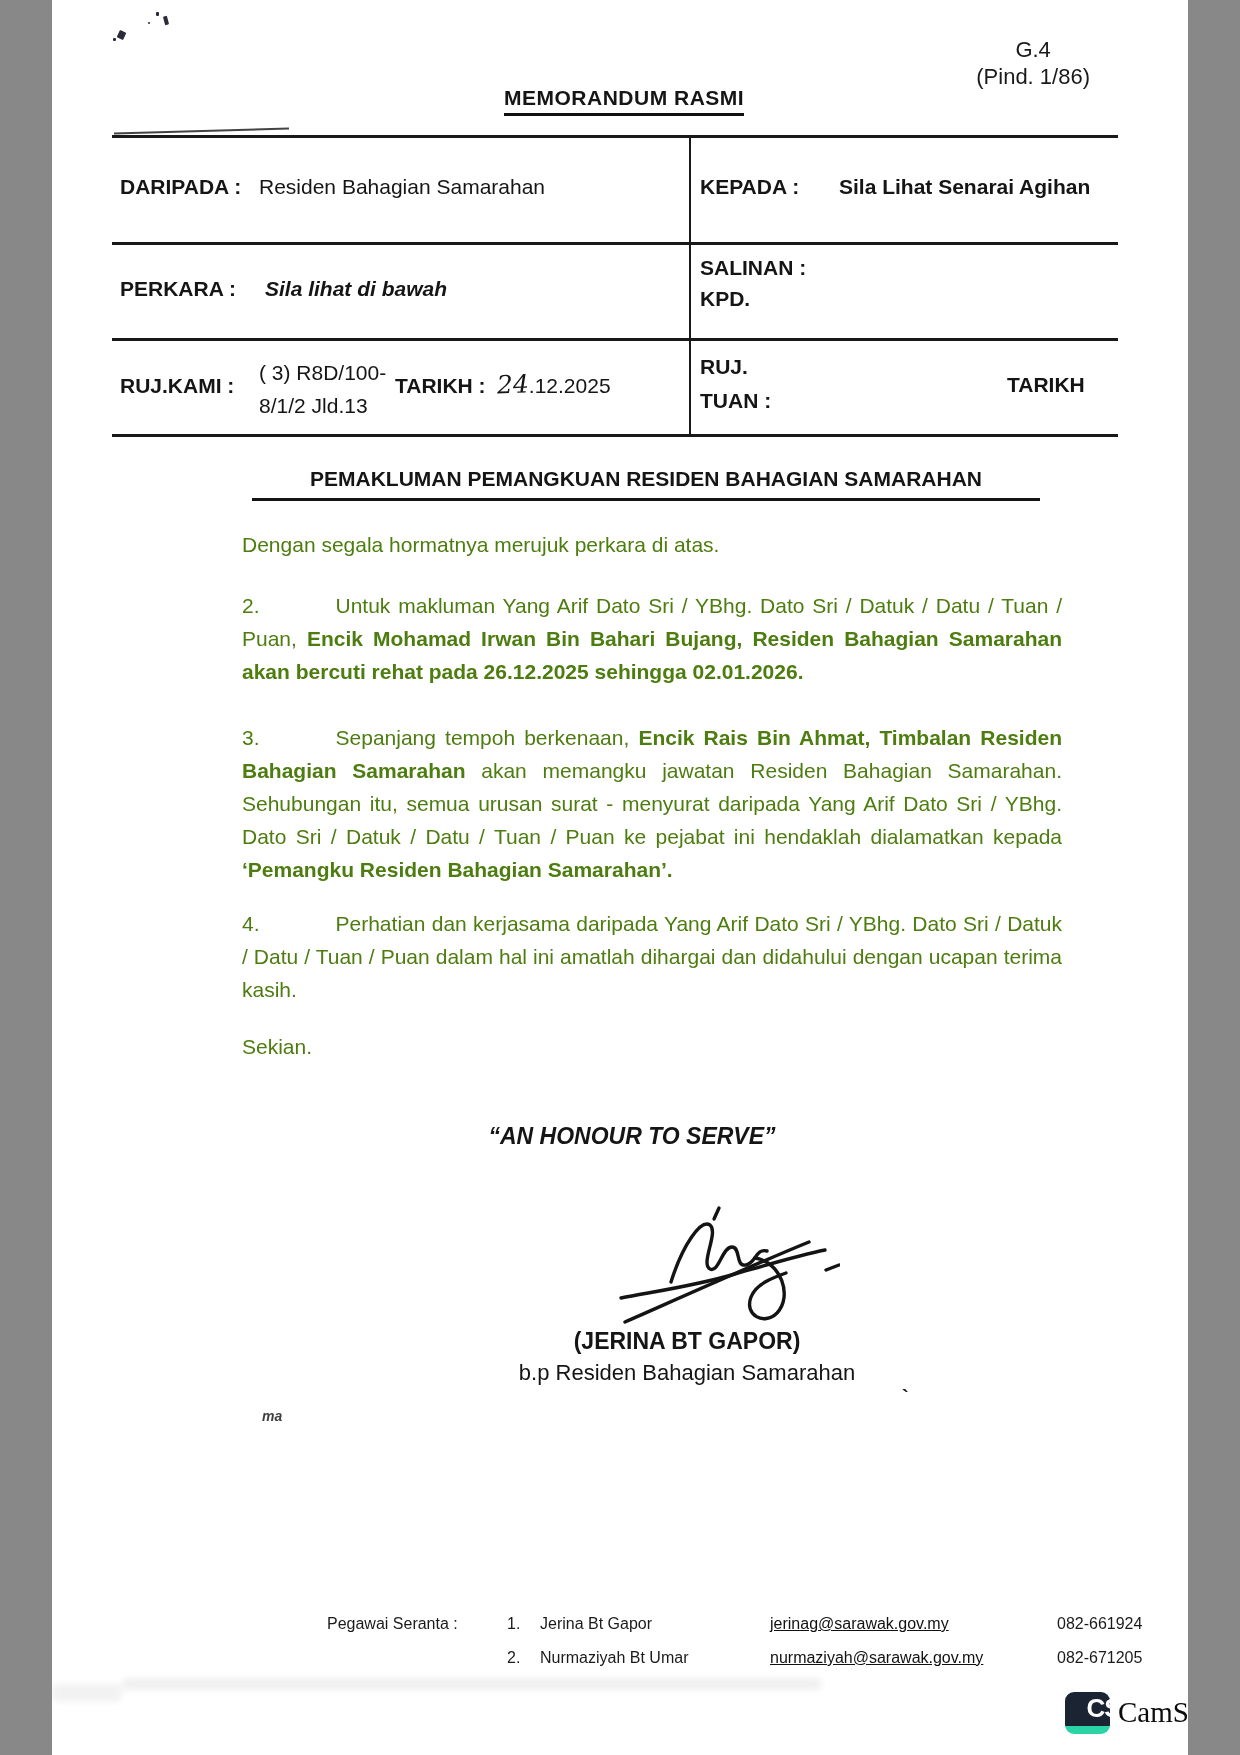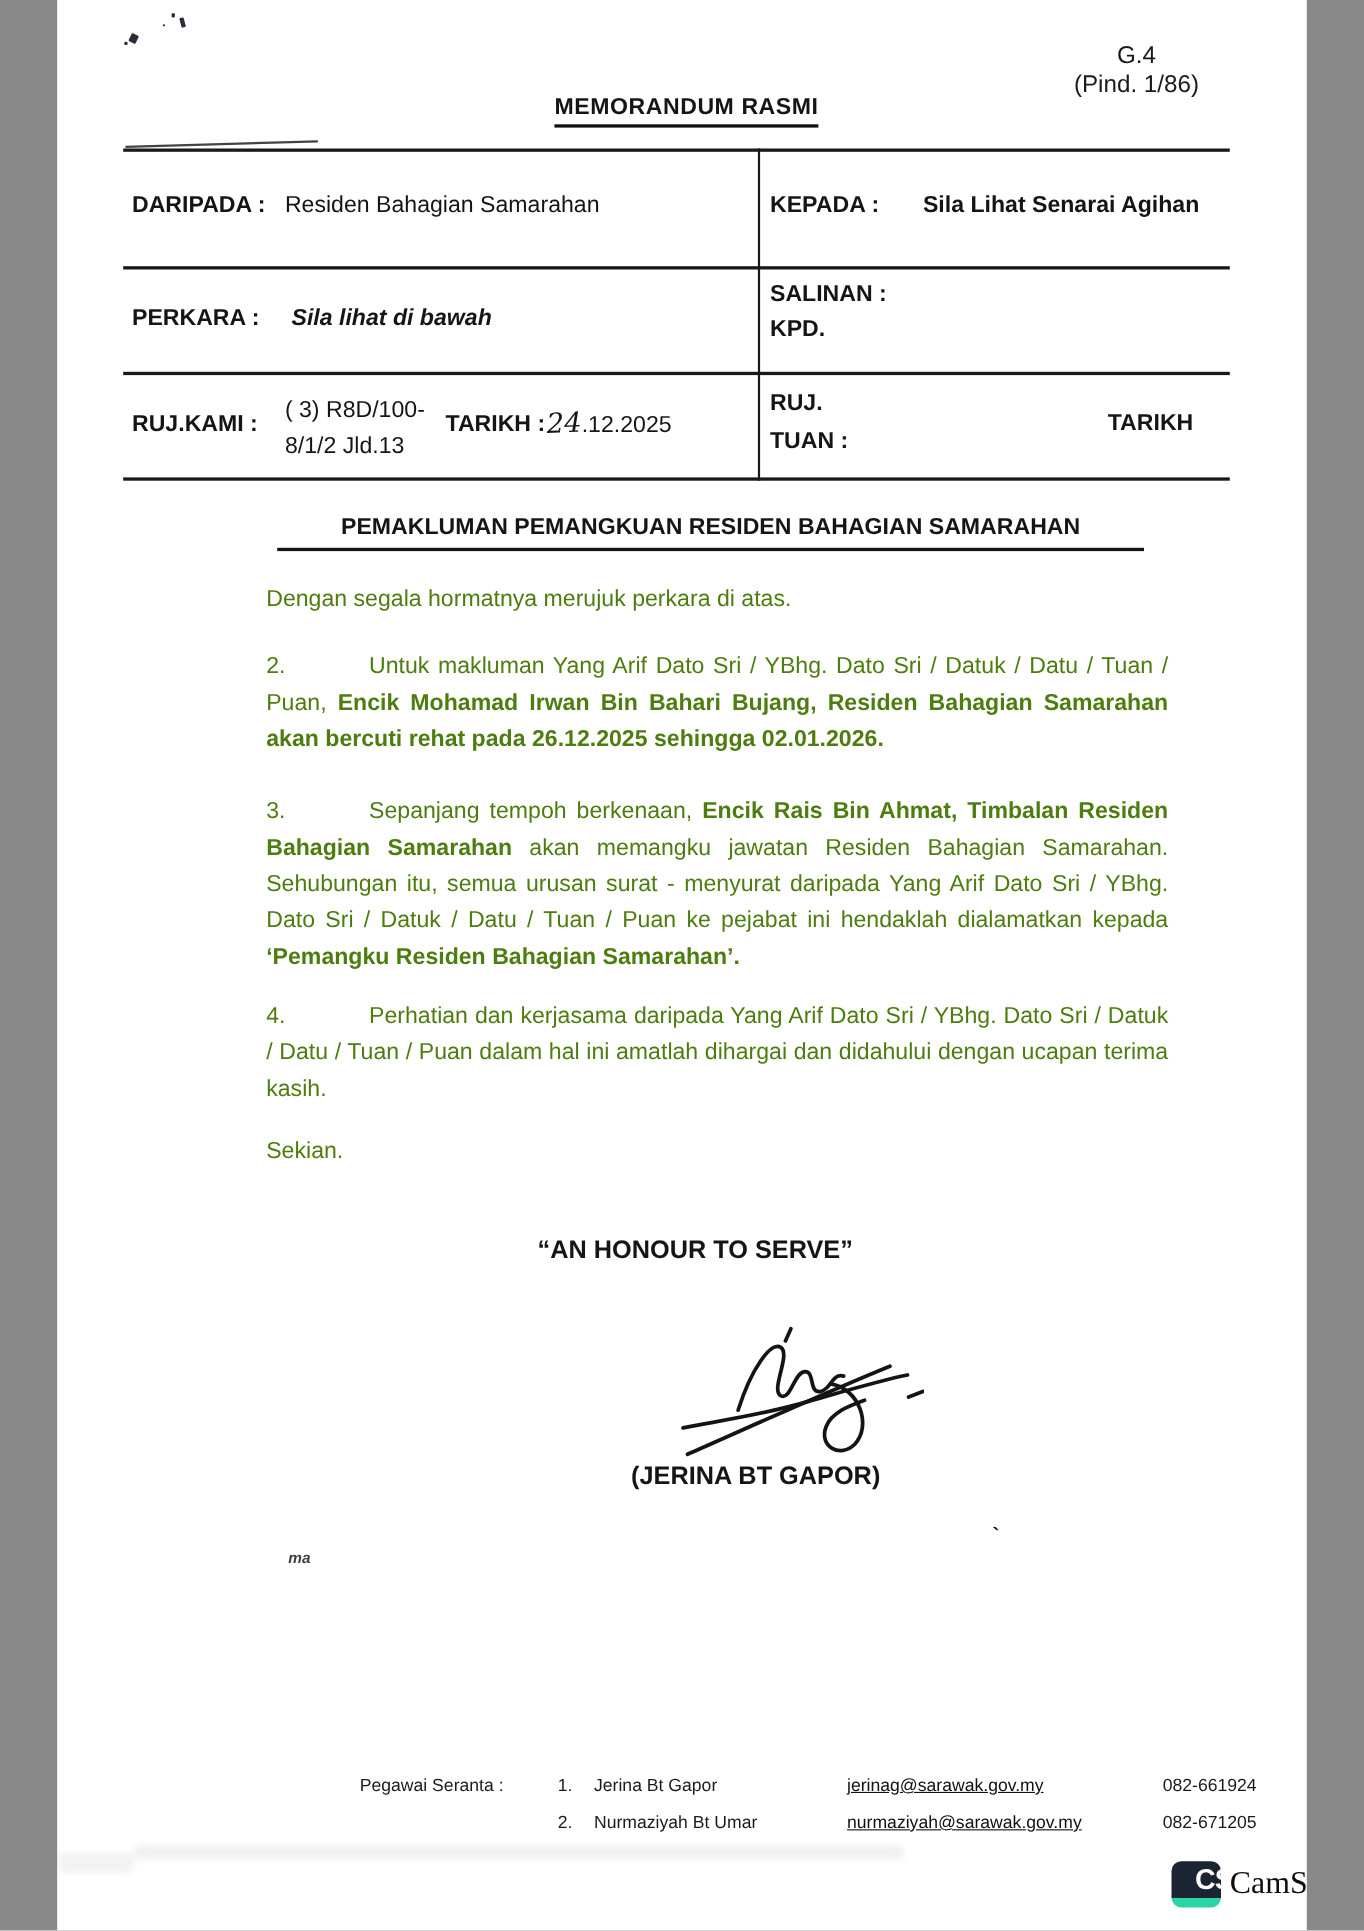--- a/index.html
+++ b/index.html
@@ -35,21 +35,21 @@
 
   
   .subject { position:absolute; left:200px; top:467px; width:788px; text-align:center;
              font-size:21px; font-weight:bold; padding-bottom:7px; border-bottom:3px solid #141414; }
   .para { position:absolute; left:190px; width:820px; font-size:21px; line-height:33px;
           text-align:justify; text-align-last:left; color:#4d7c0f; }
   .ptab { display:inline-block; width:76px; }
   .single { text-align:left; }
   .motto { position:absolute; left:170px; top:1120px; width:820px; text-align:center;
            font-size:23px; line-height:33px; font-weight:bold; }
-  .motto .it { }
+  .motto .it { font-style:italic; }
 
   
   .sig-svg { position:absolute; left:553px; top:1202px; }
   .sig-name { position:absolute; left:420px; top:1328px; width:430px; text-align:center;
               font-size:23px; font-weight:bold; }
   .sig-behalf { position:absolute; left:420px; top:1360px; width:430px; text-align:center;
                 font-size:22px; }
   .annotation { position:absolute; left:210px; top:1408px; font-size:14px; font-style:italic;
                 font-weight:bold; color:#404040; }
   .accent-mark { position:absolute; left:850px; top:1386px; font-size:20px; font-weight:bold; }
@@ -105,21 +105,21 @@
     <div class="val val-bold" style="left:727px; top:40px;">Sila Lihat Senarai Agihan</div>
 
     <div class="lbl" style="left:8px; top:142px;">PERKARA :</div>
     <div class="val val-bi" style="left:153px; top:142px;">Sila lihat di bawah</div>
     <div class="lbl" style="left:588px; top:121px;">SALINAN :</div>
     <div class="lbl" style="left:588px; top:152px;">KPD.</div>
 
     <div class="lbl" style="left:8px; top:239px;">RUJ.KAMI :</div>
     <div class="val" style="left:147px; top:226px;">( 3) R8D/100-</div>
     <div class="val" style="left:147px; top:259px;">8/1/2 Jld.13</div>
-    <div class="lbl" style="left:293px; top:239px;">TARIKH :</div>
+    <div class="lbl" style="left:283px; top:239px;">TARIKH :</div>
     <div class="val" style="left:385px; top:235px;"><span class="hand">24</span><span>.12.2025</span></div>
     <div class="lbl" style="left:588px; top:220px;">RUJ.</div>
     <div class="lbl" style="left:588px; top:254px;">TUAN :</div>
     <div class="lbl" style="left:895px; top:238px;">TARIKH</div>
   </div>
 
   <div class="subject">PEMAKLUMAN PEMANGKUAN RESIDEN BAHAGIAN SAMARAHAN</div>
 
   <p class="para single" style="top:528px;">Dengan segala hormatnya merujuk perkara di atas.</p>
 
@@ -140,20 +140,21 @@
       <path d="M114,6 L109,17"></path>
       <path d="M20,120 C70,98 150,62 204,40"></path>
       <path d="M16,96 C46,90 90,84 130,72 C165,62 195,53 220,48"></path>
       <path d="M66,80 C78,42 96,17 105,23 C114,30 95,62 105,67 C114,71 117,45 127,45 C136,45 130,65 141,63 C151,61 151,46 162,49"></path>
       <path d="M150,56 C176,60 188,94 172,111 C159,124 139,113 146,95 C151,82 167,76 181,71"></path>
       <path d="M221,68 L234,63"></path>
     </g>
   </svg>
 
   <div class="sig-name">(JERINA BT GAPOR)</div>
+  <div class="sig-behalf">b.p Residen Bahagian Samarahan</div>
   <div class="annotation">ma</div>
   <div class="accent-mark">`</div>
 
   <div class="f-row" style="top:1615px;">
     <span class="f-label">Pegawai Seranta :</span>
     <span class="f-num">1.</span>
     <span class="f-name">Jerina Bt Gapor</span>
     <span class="f-email">jerinag@sarawak.gov.my</span>
     <span class="f-phone">082-661924</span>
   </div>

